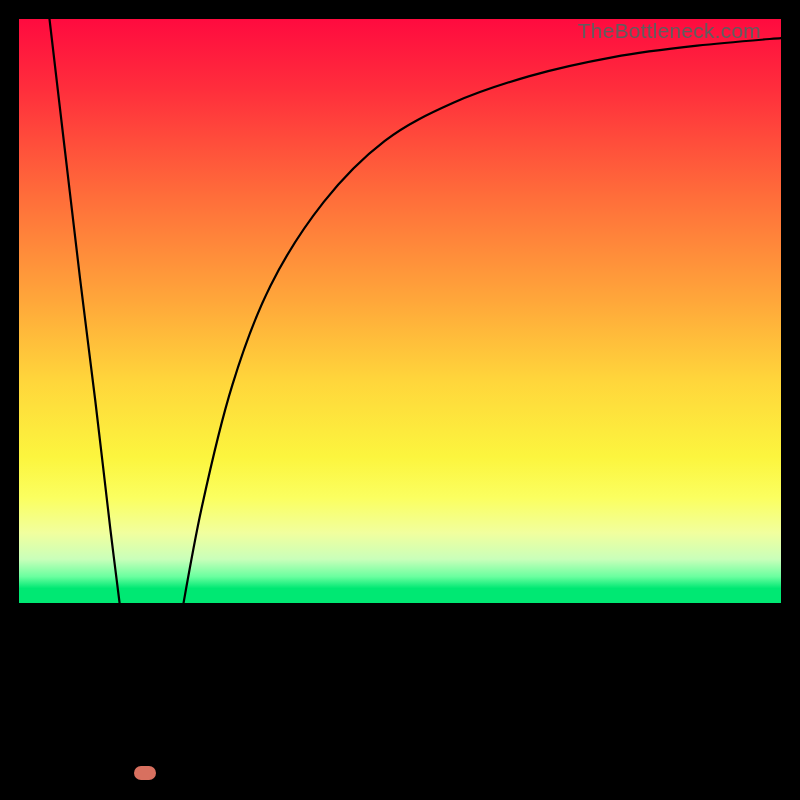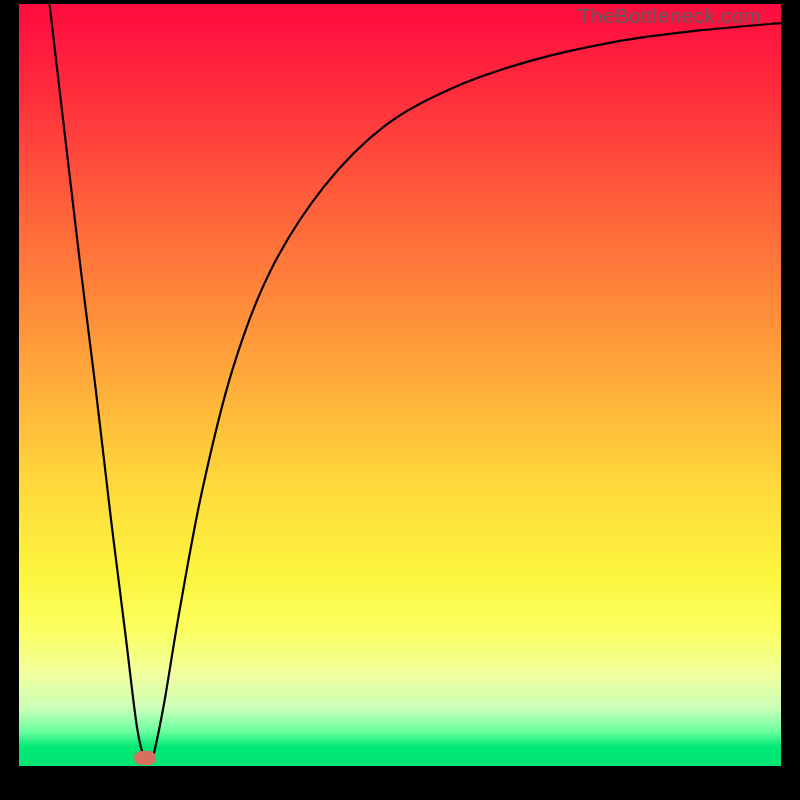--- a/index.html
+++ b/index.html
@@ -7,23 +7,23 @@
     padding: 0;
     width: 800px;
     height: 800px;
     background: #000;
     font-family: Arial, Helvetica, sans-serif;
     overflow: hidden;
   }
   .frame {
     position: absolute;
     left: 19px;
-    top: 4px;
+    top: 19px;
     width: 762px;
-    height: 762px;
+    height: 584px;
     background: linear-gradient(to bottom,
       #ff0b3f 0%,
       #ff2e3c 12%,
       #ff6c3a 30%,
       #ffa63a 48%,
       #ffd63b 62%,
       #fcf53e 75%,
       #fbff60 82%,
       #f1ff9e 88%,
       #c9ffba 92.5%,

